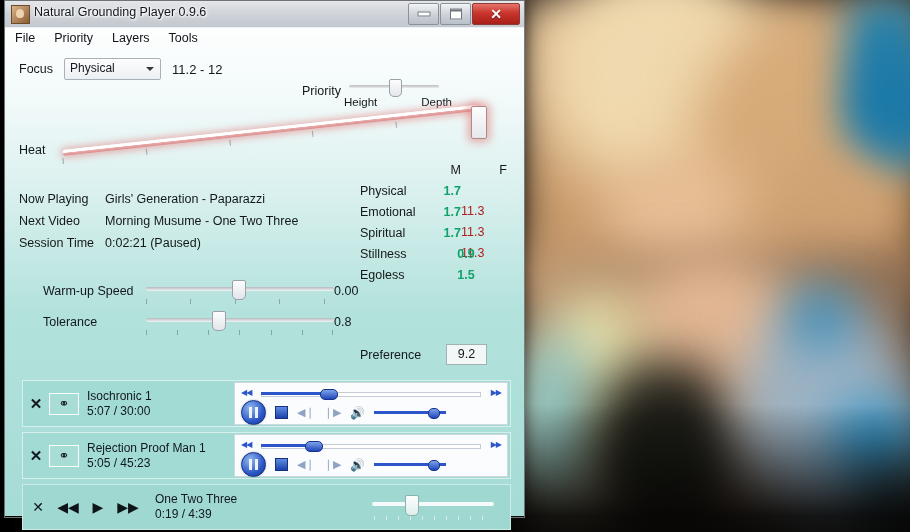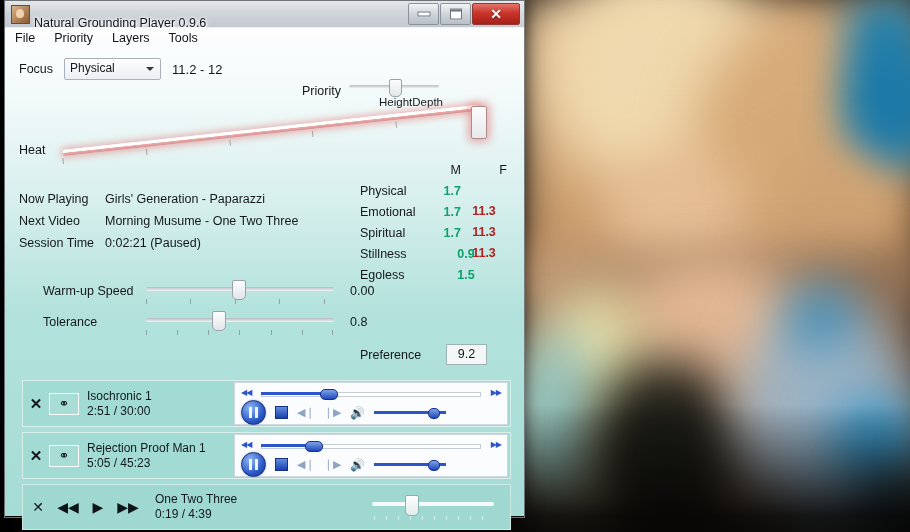--- a/index.html
+++ b/index.html
@@ -19,21 +19,21 @@
   .window{position:absolute;left:4px;top:0px;width:519px;height:516px;
     border:1px solid rgba(120,125,130,.9);
     box-shadow:0 0 14px rgba(0,0,0,.55);}
   .titlebar{height:26px;position:relative;
     background:linear-gradient(to bottom,rgba(242,244,247,.94),rgba(222,228,234,.92) 48%,rgba(208,215,223,.93));
     border-bottom:1px solid rgba(255,255,255,.45);}
   .titlebar .tico{position:absolute;left:6px;top:4px;width:17px;height:17px;
     background:linear-gradient(135deg,#d9b48a,#8b5a33);border:1px solid #6d4a2d;}
   .titlebar .tico:after{content:"";position:absolute;left:4px;top:3px;width:8px;height:9px;
     border-radius:50% 50% 45% 45%;background:#f0d2b0;}
-  .ttl{position:absolute;left:29px;top:15px;font-size:12.5px;color:#12161c;
+  .ttl{position:absolute;left:29px;top:4px;font-size:12.5px;color:#12161c;
     text-shadow:0 0 3px #fff,0 0 6px #fff,1px 1px 2px #fff;white-space:nowrap;}
   .wbtns{position:absolute;right:4px;top:2px;display:flex;gap:1px;}
   .wb{width:29px;height:20px;border:1px solid #8b9099;border-radius:2px;position:relative;
       background:linear-gradient(to bottom,#f2f4f6,#cfd4db 50%,#b9c0c8);}
   .wb .g{position:absolute;left:50%;top:50%;transform:translate(-50%,-50%);}
   .wb.min .g{width:11px;height:3px;background:#fff;border:1px solid #6f757d;}
   .wb.max .g{width:10px;height:9px;border:1px solid #6f757d;background:#fff;}
   .wb.max .g:before{content:"";position:absolute;left:0;right:0;top:0;height:2px;background:#6f757d;}
   .wb.close{width:46px;border-color:#8d3b36;
     background:linear-gradient(to bottom,#e5746a,#c9352b 45%,#a81f18);}
@@ -57,22 +57,22 @@
   .rng{font-size:13px;color:#14181c;}
 
   
   .prio{position:absolute;left:297px;top:50px;display:flex;align-items:center;gap:8px;}
   .pslider{position:relative;width:90px;height:26px;}
   .pslider .trk{position:absolute;left:0;right:0;top:7px;height:3px;
     background:linear-gradient(to bottom,#b9bcc0,#e9ebee);border-radius:2px;}
   .pslider .th{position:absolute;left:44%;top:1px;width:11px;height:16px;
     background:linear-gradient(to bottom,#fdfdfd,#e3e6ea);border:1px solid #9aa1a9;
     border-radius:2px 2px 5px 5px;}
-  .plabs{position:absolute;left:348px;top:68px;width:90px;display:flex;justify-content:flex-end;
-    font-size:11.5px;color:#14181c;}
+  .plabs{position:absolute;left:348px;top:68px;width:90px;display:flex;justify-content:center;
+    font-size:11.5px;color:#14181c;gap:44px;}
 
   
   .heat-lbl{position:absolute;left:14px;top:115px;font-size:12.5px;color:#14181c;}
   .heatwrap{position:absolute;left:58px;top:82px;width:430px;height:60px;}
   .heatbar{position:absolute;left:0;top:40px;width:418px;height:6px;
     background:linear-gradient(to bottom,#fff 0%,#fff 45%,#e8a8a8 55%,#d98f8f 100%);
     box-shadow:0 0 7px 2px rgba(226,120,120,.55);
     transform:rotate(-6.2deg);transform-origin:0 50%;border-radius:2px;}
   .heatth{position:absolute;left:408px;top:-4px;width:14px;height:31px;
     background:linear-gradient(to bottom,#fdfdfd,#e6e8ea);border:1px solid #b08a8a;
@@ -89,37 +89,37 @@
   .info .ir{display:flex;height:22px;align-items:center;}
   .info .k{width:86px;}
   .info .v{}
 
   
   .stats{position:absolute;left:355px;top:131px;font-size:12.5px;}
   .stats .hr{display:flex;height:21px;align-items:center;color:#14181c;}
   .stats .sr{display:flex;height:21px;align-items:center;}
   .stats .nm{width:65px;color:#14181c;}
   .stats .m{width:36px;text-align:right;font-weight:bold;color:#12a06b;}
-  .stats .f{width:46px;text-align:center;font-weight:bold;color:#b02020;margin-top:41px;}
+  .stats .f{width:46px;text-align:left;font-weight:normal;color:#b02020;margin-top:41px;}
   .stats .wide{width:82px;text-align:center;font-weight:bold;color:#12a06b;}
   .stats .hM{width:36px;text-align:right;font-weight:normal;color:#14181c;}
   .stats .hF{width:46px;text-align:right;font-weight:normal;color:#14181c;}
 
   
   .vsl{position:absolute;left:14px;display:flex;align-items:center;font-size:12.5px;color:#14181c;}
   .vsl .nm{width:103px;margin-left:24px;}
   .vsl .sl{position:relative;width:188px;height:26px;}
   .vsl .trk{position:absolute;left:0;right:0;top:9px;height:4px;
     background:linear-gradient(to bottom,#b6babf,#f2f4f6);border-radius:2px;}
   .vsl .th{position:absolute;top:2px;width:12px;height:18px;
     background:linear-gradient(to bottom,#fdfdfd,#e2e5e9);border:1px solid #9aa1a9;
     border-radius:2px 2px 5px 5px;}
   .vsl .tks{position:absolute;left:0;right:0;top:21px;height:6px;}
   .vsl .tks i{position:absolute;width:1px;height:5px;background:rgba(80,95,100,.45);}
-  .vsl .val{margin-left:16px;}
+  .vsl .val{}
 
   
   .pref{position:absolute;left:355px;top:316px;display:flex;align-items:center;font-size:12.5px;color:#14181c;}
   .pref .nm{width:86px;}
   .pref .box{width:39px;height:19px;background:#f4f7f7;border:1px solid #9fb2b2;
     font-size:12.5px;color:#14181c;text-align:center;line-height:19px;}
 
   
   .layer{position:absolute;left:17px;width:487px;height:45px;
     background:#a2dbd4;border:1px solid #d8f0ec;display:flex;align-items:center;}
@@ -335,21 +335,21 @@
       <div class="pref">
         <span class="nm">Preference</span>
         <div class="box">9.2</div>
       </div>
 
       <div class="layer" style="top:352px;">
         <div class="lx">✕</div>
         <div class="lnk">⚭</div>
         <div class="lmeta">
           <div>Isochronic 1</div>
-          <div>2:51 / 30:00</div>
+          <div>5:07 / 30:00</div>
         </div>
         <div class="wmp">
           <span class="ffl">◀◀</span>
           <span class="ffr">▶▶</span>
           <div class="seek">
             <div class="bg"></div>
             <div class="fill" style="width:29%;"></div>
             <div class="kn" style="left:27%;"></div>
           </div>
           <div class="ctrls">

